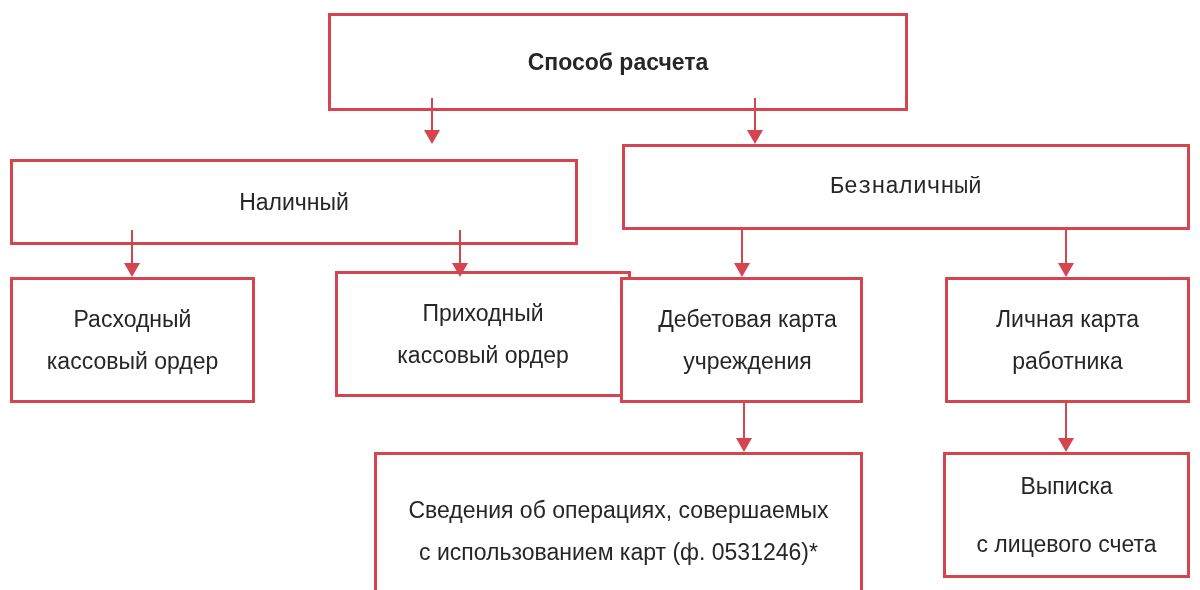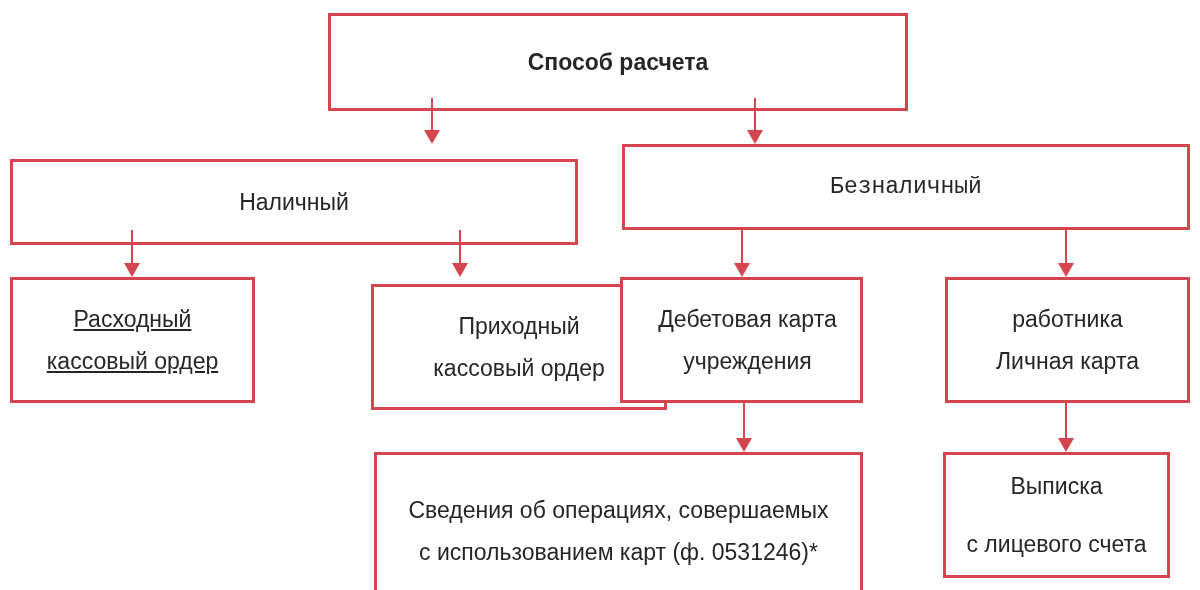--- a/index.html
+++ b/index.html
@@ -57,42 +57,42 @@
     <span class="line">Способ расчета</span>
   </div>
 
   <div class="node" style="left:10px; top:144px; width:568px; height:86px;margin-top:15px;">
     <span class="line">Наличный</span>
   </div>
   <div class="node" style="left:622px; top:144px; width:568px; height:86px;font-family:Liberation Mono, monospace;">
     <span class="line">Безналичный</span>
   </div>
 
-  <div class="node" style="left:10px; top:277px; width:245px; height:126px;text-decoration:underline;">
+  <div class="node" style="left:10px; top:277px; width:245px; height:126px;">
     <span class="line">Расходный</span>
     <span class="line">кассовый ордер</span>
   </div>
-  <div class="node" style="left:335px; top:284px; width:296px; height:126px;margin-left:36px;">
+  <div class="node" style="left:335px; top:271px; width:296px; height:126px;">
     <span class="line">Приходный</span>
     <span class="line">кассовый ордер</span>
   </div>
   <div class="node" style="left:620px; top:277px; width:243px; height:126px;padding-left:12px;">
     <span class="line">Дебетовая карта</span>
     <span class="line">учреждения</span>
   </div>
   <div class="node" style="left:945px; top:277px; width:245px; height:126px;">
+    <span class="line">Личная карта</span>
     <span class="line">работника</span>
-    <span class="line">Личная карта</span>
   </div>
 
   <div class="node" style="left:374px; top:452px; width:489px; height:158px;">
     <span class="line">Сведения об операциях, совершаемых</span>
     <span class="line">с использованием карт (ф. 0531246)*</span>
   </div>
-  <div class="node" style="left:943px; top:452px; width:227px; height:126px;gap:16px;">
+  <div class="node" style="left:943px; top:452px; width:247px; height:126px;gap:16px;">
     <span class="line">Выписка</span>
     <span class="line">с лицевого счета</span>
   </div>
 
   <div class="stem" style="left:431px; top:98px; height:34px;"></div>
   <div class="arrowhead" style="left:424px; top:130px;"></div>
 
   <div class="stem" style="left:754px; top:98px; height:34px;"></div>
   <div class="arrowhead" style="left:747px; top:130px;"></div>
 

